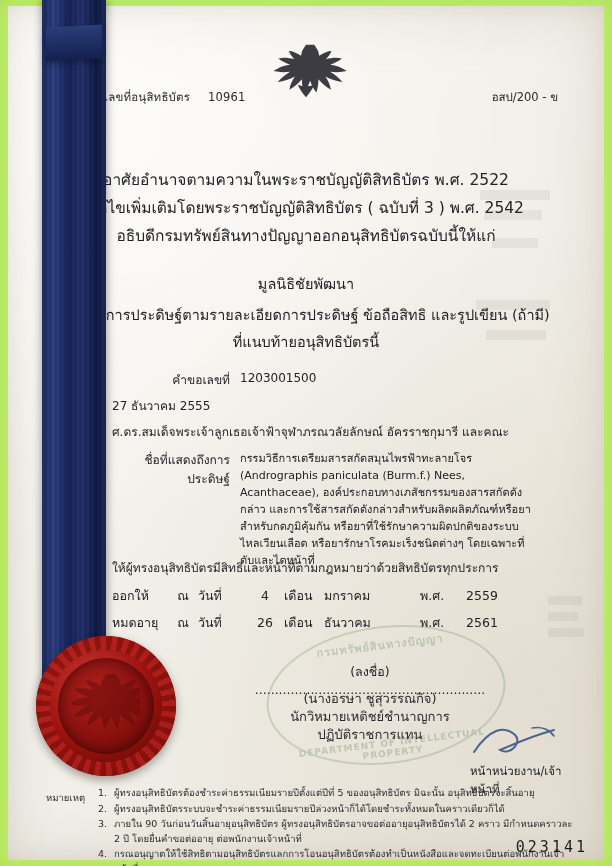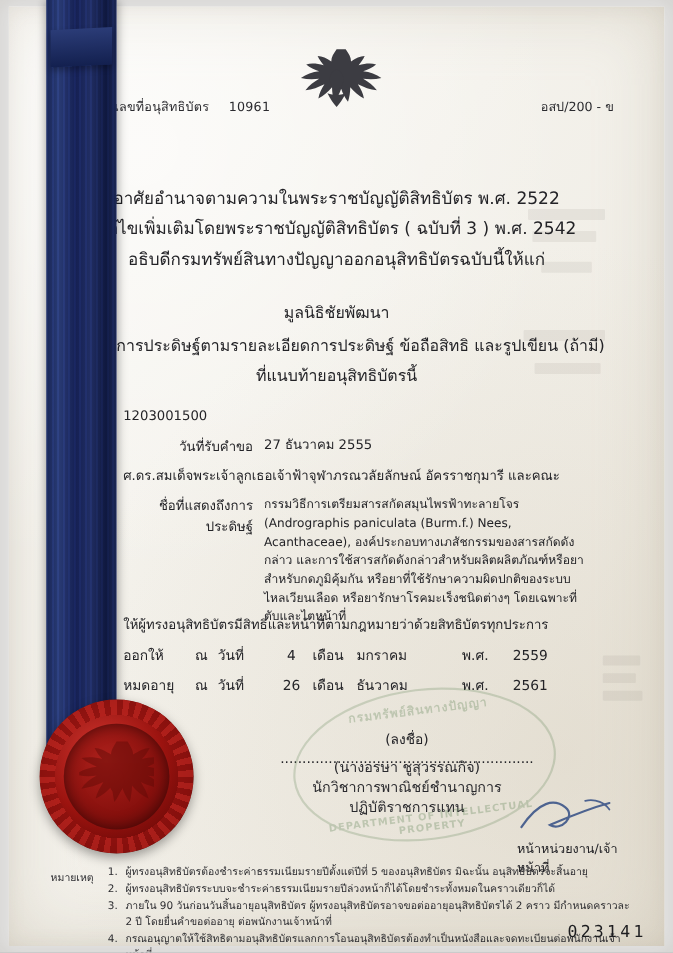--- a/index.html
+++ b/index.html
@@ -8,21 +8,21 @@
     background: #b9b9b9;
   }
   body {
     font-family: "DejaVu Sans", sans-serif;
   }
   .page {
     position: relative;
     width: 612px;
     height: 866px;
     overflow: hidden;
-    background: #e5e5e5;
+    background: #bef264;
   }
   
   .paper {
     position: absolute;
     left: 8px;
     top: 6px;
     width: 596px;
     height: 854px;
     background: linear-gradient(125deg, #fbfaf7 0%, #f4f2ec 40%, #efece4 75%, #e9e5db 100%);
     box-shadow: inset 0 0 60px rgba(190,182,163,0.45);
@@ -381,24 +381,24 @@
 
   <div class="grantee">มูลนิธิชัยพัฒนา</div>
 
   <div class="desc-lines">
     <div>สำหรับการประดิษฐ์ตามรายละเอียดการประดิษฐ์ ข้อถือสิทธิ และรูปเขียน (ถ้ามี)</div>
     <div>ที่แนบท้ายอนุสิทธิบัตรนี้</div>
   </div>
 
   <div class="fields">
     <div class="f-row">
+      <div class="f-label">คำขอเลขที่</div>
       <div class="f-value">1203001500</div>
     </div>
     <div class="f-row">
-      <div class="f-label">วันที่รับคำขอ</div>
       <div class="f-value">27 ธันวาคม 2555</div>
     </div>
     <div class="f-row">
       <div class="f-value">ศ.ดร.สมเด็จพระเจ้าลูกเธอเจ้าฟ้าจุฬาภรณวลัยลักษณ์ อัครราชกุมารี  และคณะ</div>
     </div>
     <div class="f-row">
       <div class="f-label">ชื่อที่แสดงถึงการประดิษฐ์</div>
       <div class="f-value small">กรรมวิธีการเตรียมสารสกัดสมุนไพรฟ้าทะลายโจร (Andrographis paniculata (Burm.f.) Nees, Acanthaceae), องค์ประกอบทางเภสัชกรรมของสารสกัดดังกล่าว และการใช้สารสกัดดังกล่าวสำหรับผลิตผลิตภัณฑ์หรือยาสำหรับกดภูมิคุ้มกัน หรือยาที่ใช้รักษาความผิดปกติของระบบไหลเวียนเลือด หรือยารักษาโรคมะเร็งชนิดต่างๆ โดยเฉพาะที่ตับและไตหน้าที่</div>
     </div>
   </div>
@@ -424,21 +424,21 @@
       <div class="d-monl">เดือน</div>
       <div class="d-monv">ธันวาคม</div>
       <div class="d-yrl">พ.ศ.</div>
       <div class="d-yrv">2561</div>
     </div>
   </div>
 
   <div class="sig-line">(ลงชื่อ)  ..........................................................</div>
   <div class="sig-name">
     <div>(นางอรษา  ชูสุวรรณกิจ)</div>
-    <div>นักวิชาการพาณิชย์ชำนาญการ</div>
+    <div>นักวิหมายเหติชย์ชำนาญการ</div>
     <div>ปฏิบัติราชการแทน</div>
   </div>
 
   <svg class="sig-scribble" viewBox="0 0 90 40">
     <path d="M4 30 C20 6 34 4 44 12 C54 20 40 34 30 28 C44 22 62 14 84 8" fill="none" stroke="#1b3a7a" stroke-width="2" stroke-linecap="round"></path>
     <path d="M62 6 C72 4 80 8 84 14" fill="none" stroke="#1b3a7a" stroke-width="1.6" stroke-linecap="round"></path>
   </svg>
   <div class="sig-role">หน้าหน่วยงาน/เจ้าหน้าที่</div>
 
   <div class="stamp">

